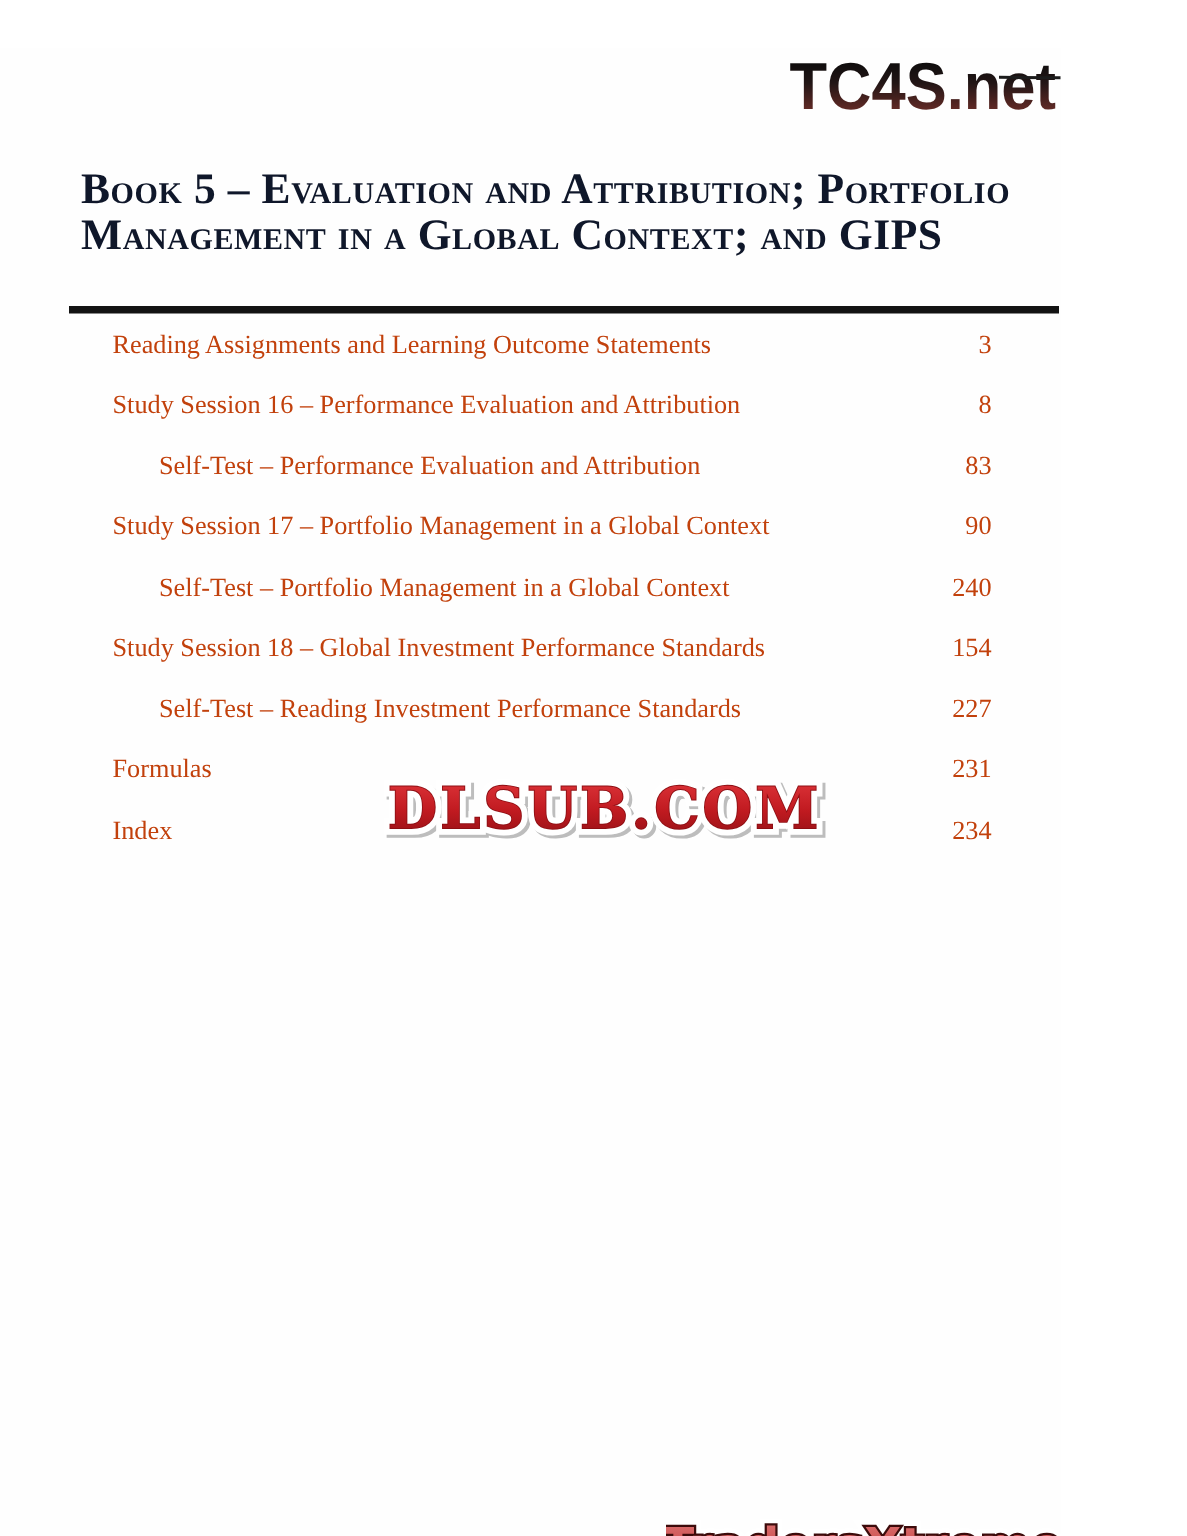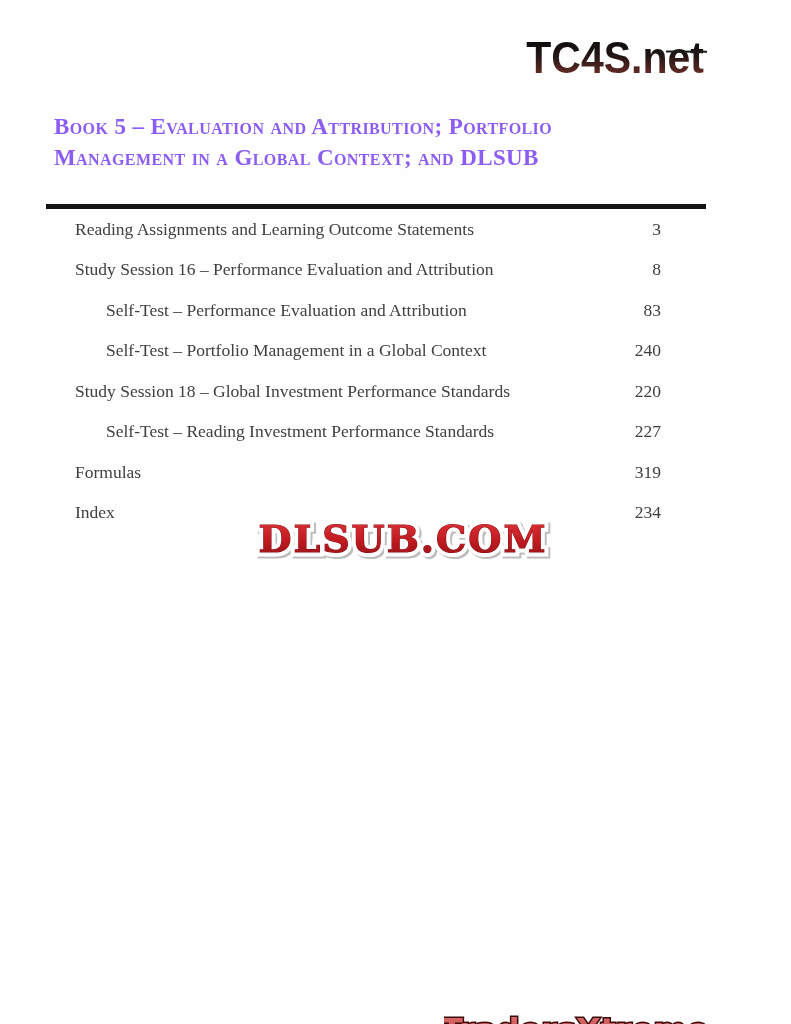--- a/index.html
+++ b/index.html
@@ -28,30 +28,30 @@
   .line-a{top:111px;left:752px;width:39px;height:1px;background:#6f6f6f;}
   .line-b{top:127px;left:744px;width:47px;height:2px;background:#848484;}
   .line-c{top:132px;left:744px;width:47px;height:1px;background:#9c9c9c;}
   .dash-mid{top:318px;left:754px;width:32px;height:0;border-top:1px dashed #999;}
   .mark-small{top:496px;left:748px;width:9px;height:2px;background:#555;}
   .dots-bottom{top:1013px;left:717px;width:37px;height:0;border-top:2px dotted #9b9b9b;}
 
   
   .title{
     position:absolute;left:54px;top:79px;width:648px;margin:0;z-index:2;
-    font-size:23px;line-height:31px;font-weight:bold;
-    font-variant:small-caps;letter-spacing:0.4px;color:#8b5cf6;
+    font-size:29px;line-height:31px;font-weight:bold;
+    font-variant:small-caps;letter-spacing:0.4px;color:#0f172a;
   }
   .rule{position:absolute;left:46px;top:172px;width:660px;height:5px;background:#131313;z-index:2;}
 
   
   .toc{position:absolute;left:75px;top:186px;width:586px;z-index:2;}
   .toc-row{
     display:flex;justify-content:space-between;align-items:flex-start;
-    height:40.45px;font-size:17.5px;line-height:22px;color:#404040;
+    height:40.45px;font-size:17.5px;line-height:22px;color:#c2410c;
   }
   .toc-row.indent{padding-left:31px;gap:42px;}
   .toc-label{white-space:nowrap;}
   .toc-page{text-align:right;}
 
   
   .wm-dlsub{position:absolute;left:248px;top:480px;z-index:5;}
   .wm-traders{position:absolute;left:444px;top:969px;z-index:5;}
 </style>
 </head>
@@ -75,60 +75,64 @@
 
   <div class="artifact line-a"></div>
   <div class="artifact line-b"></div>
   <div class="artifact line-c"></div>
   <div class="artifact dash-mid"></div>
   <div class="artifact mark-small"></div>
   <div class="artifact dots-bottom"></div>
 
   <h1 class="title">
     <span>Book 5 – Evaluation and Attribution; Portfolio</span><br>
-    <span>Management in a Global Context; and DLSUB</span>
+    <span>Management in a Global Context; and GIPS</span>
   </h1>
 
   <div class="rule"></div>
 
   <div class="toc">
     <div class="toc-row">
       <span class="toc-label">Reading Assignments and Learning Outcome Statements</span>
       <span class="toc-page">3</span>
     </div>
 
     <div class="toc-row">
       <span class="toc-label">Study Session 16 – Performance Evaluation and Attribution</span>
       <span class="toc-page">8</span>
     </div>
 
     <div class="toc-row indent">
       <span class="toc-label">Self-Test – Performance Evaluation and Attribution</span>
       <span class="toc-page">83</span>
     </div>
 
+    <div class="toc-row">
+      <span class="toc-label">Study Session 17 – Portfolio Management in a Global Context</span>
+      <span class="toc-page">90</span>
+    </div>
 
     <div class="toc-row indent">
       <span class="toc-label">Self-Test – Portfolio Management in a Global Context</span>
       <span class="toc-page">240</span>
     </div>
 
     <div class="toc-row">
       <span class="toc-label">Study Session 18 – Global Investment Performance Standards</span>
-      <span class="toc-page">220</span>
+      <span class="toc-page">154</span>
     </div>
 
     <div class="toc-row indent">
       <span class="toc-label">Self-Test – Reading Investment Performance Standards</span>
       <span class="toc-page">227</span>
     </div>
 
     <div class="toc-row">
       <span class="toc-label">Formulas</span>
-      <span class="toc-page">319</span>
+      <span class="toc-page">231</span>
     </div>
 
     <div class="toc-row">
       <span class="toc-label">Index</span>
       <span class="toc-page">234</span>
     </div>
   </div>
 
   <div class="wm-dlsub">
     <svg width="310" height="54" viewBox="0 0 310 54">

